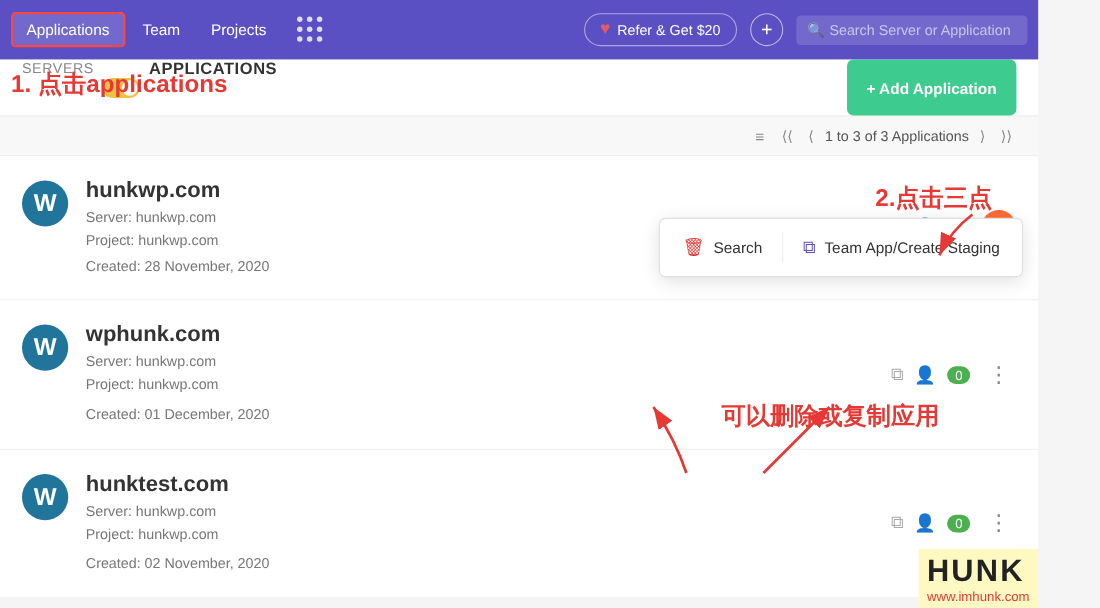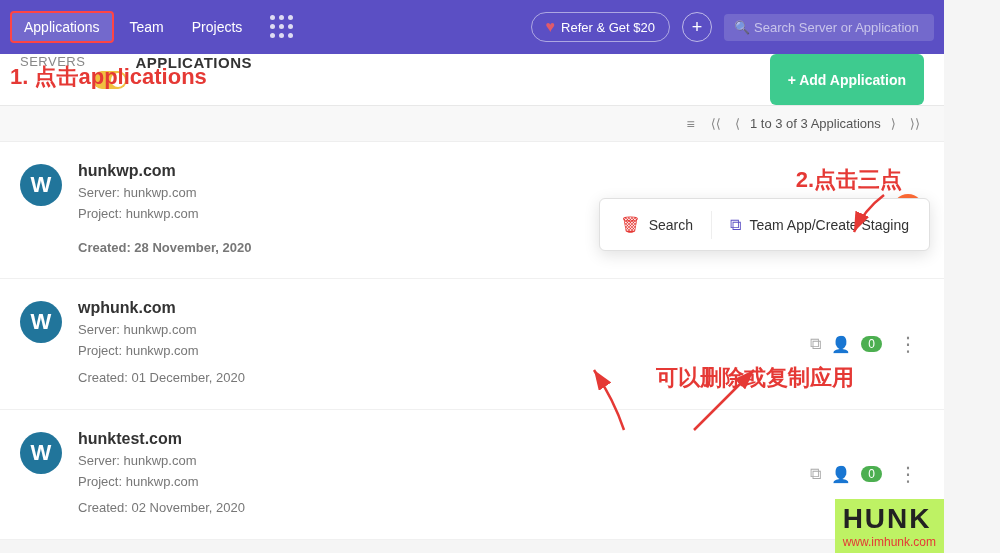--- a/index.html
+++ b/index.html
@@ -217,21 +217,21 @@
       align-items: center;
       justify-content: center;
       color: #fff;
       font-size: 22px;
       font-weight: bold;
       margin-right: 16px;
       margin-top: 2px;
     }
     .app-info { flex: 1; }
     .app-name {
-      font-size: 16px;
+      font-size: 20px;
       font-weight: 600;
       color: #333;
       margin-bottom: 3px;
     }
     .app-meta {
       font-size: 13px;
       color: #777;
       line-height: 1.6;
     }
     .app-actions {
@@ -311,21 +311,21 @@
       font-size: 22px;
       font-weight: bold;
       color: #e53935;
     }
 
     
     .watermark {
       position: absolute;
       bottom: 0;
       right: 0;
-      background: #bef264;
+      background: #fef9c3;
       padding: 4px 8px;
       z-index: 300;
     }
     .watermark-hunk {
       font-size: 28px;
       font-weight: 900;
       color: #222;
       letter-spacing: 2px;
     }
     .watermark-url {
@@ -397,21 +397,21 @@
   </div>
 
   <div class="app-list">
 
     <div class="app-item" style="position:relative;">
       <div class="app-wp-icon">W</div>
       <div class="app-info">
         <div class="app-name">hunkwp.com</div>
         <div class="app-meta">Server: hunkwp.com</div>
         <div class="app-meta">Project: hunkwp.com</div>
-        <div class="app-meta" style="margin-top:13px;font-weight:bold;">Created: 28 November, 2020</div>
+        <div class="app-meta" style="margin-top:2px;">Created: 28 November, 2020</div>
       </div>
       <div class="app-actions" style="margin-top:0; align-self:center;">
         <span class="action-icon" title="Open">⧉</span>
         <span class="action-icon">👤</span>
         <span class="users-count-green">0</span>
         <button class="three-dot-btn active">⋮</button>
       </div>
 
       <div class="dropdown-menu">
         <div class="dropdown-item">

